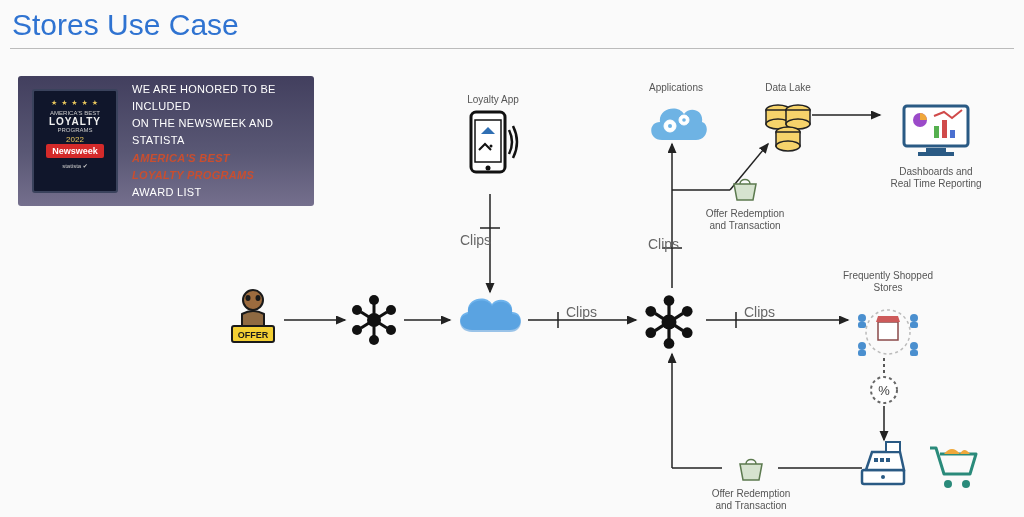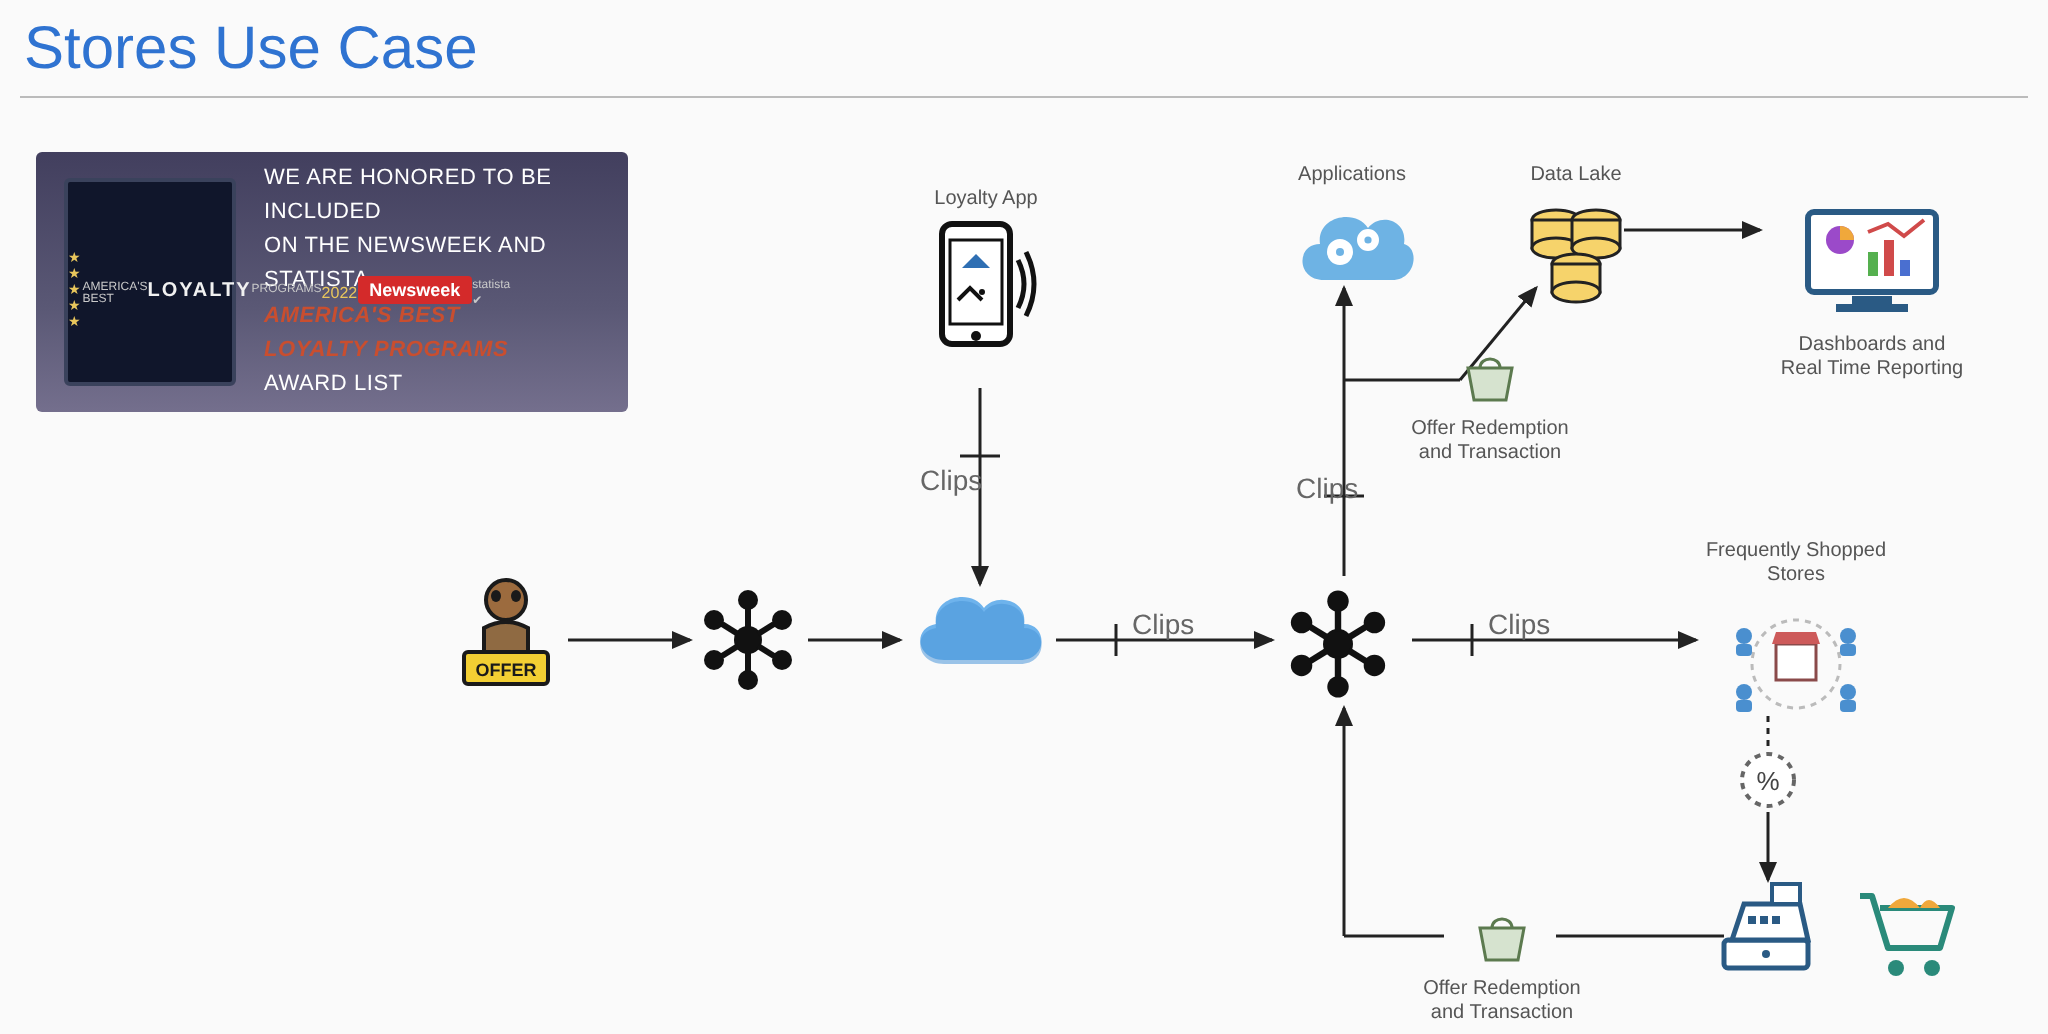--- a/index.html
+++ b/index.html
@@ -34,21 +34,21 @@
     padding: 12px 14px;
     gap: 14px;
   }
   .award-badge {
     width: 86px; height: 104px;
     background: #10162b;
     border: 2px solid #3a425c;
     border-radius: 3px;
     position: relative;
     display: flex;
-    flex-direction: row;
+    flex-direction: column;
     align-items: center;
     justify-content: flex-start;
     padding-top: 8px;
   }
   .stars { font-size: 7px; color: #e8c65c; letter-spacing: 1px; }
   .badge-top { font-size:6px; color:#c9c9c9; margin-top:3px;}
   .badge-main { font-size:10px; font-weight:700; color:#f1f1f1; letter-spacing:1px; }
   .badge-sub { font-size:6px; color:#c9c9c9; }
   .badge-year { font-size:8px; color:#e8c65c; margin-top:2px; }
   .newsweek {
@@ -281,21 +281,21 @@
     <span class="icon">
       <svg width="30" height="26" viewBox="0 0 30 26">
         <path d="M4 8 L26 8 L23 24 L7 24 Z" fill="#d6e3cf" stroke="#5c7a4f" stroke-width="1.5"></path>
         <path d="M10 8 C10 2 20 2 20 8" fill="none" stroke="#5c7a4f" stroke-width="1.5"></path>
       </svg>
     </span>
     <div class="lbl">Offer Redemption
 and Transaction</div>
   </div>
 
-  <div class="node" style="left:838px; top:206px; width:100px;margin-left:10px;">
+  <div class="node" style="left:838px; top:206px; width:100px;">
     <div class="lbl lbl-above">Frequently Shopped
 Stores</div>
     <span class="icon">
       <svg width="80" height="66" viewBox="0 0 80 66">
         <circle cx="40" cy="34" r="22" fill="none" stroke="#bbb" stroke-width="1.5" stroke-dasharray="3,3"></circle>
         <rect x="30" y="24" width="20" height="18" fill="#fff" stroke="#8a4a4a" stroke-width="1.5"></rect>
         <path d="M28 24 L52 24 L50 18 L30 18 Z" fill="#cd5a5a"></path>
         <g fill="#4a8fcf">
           <circle cx="14" cy="20" r="4"></circle>
             <rect x="10" y="24" width="8" height="6" rx="2"></rect>

